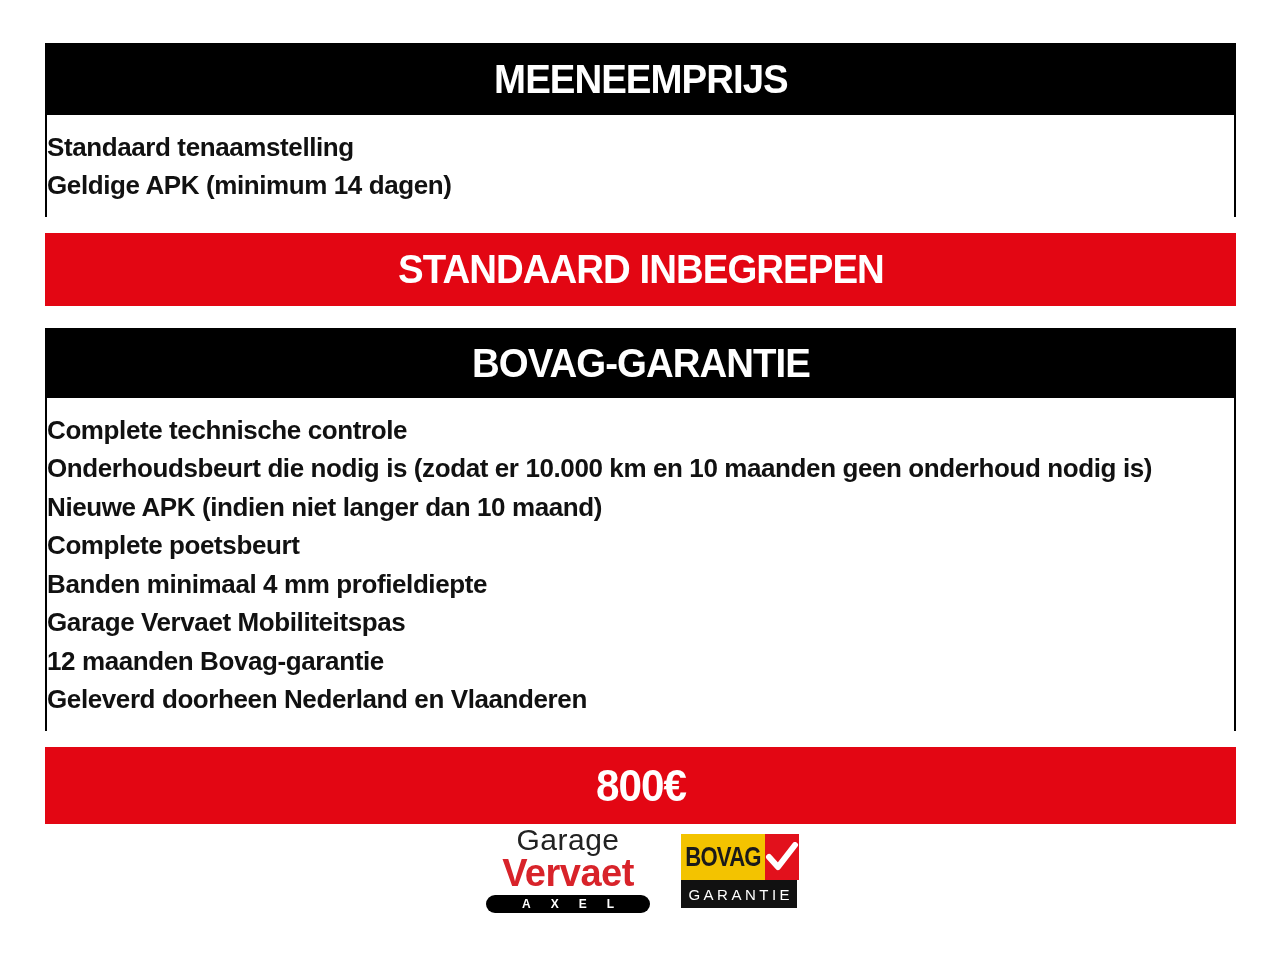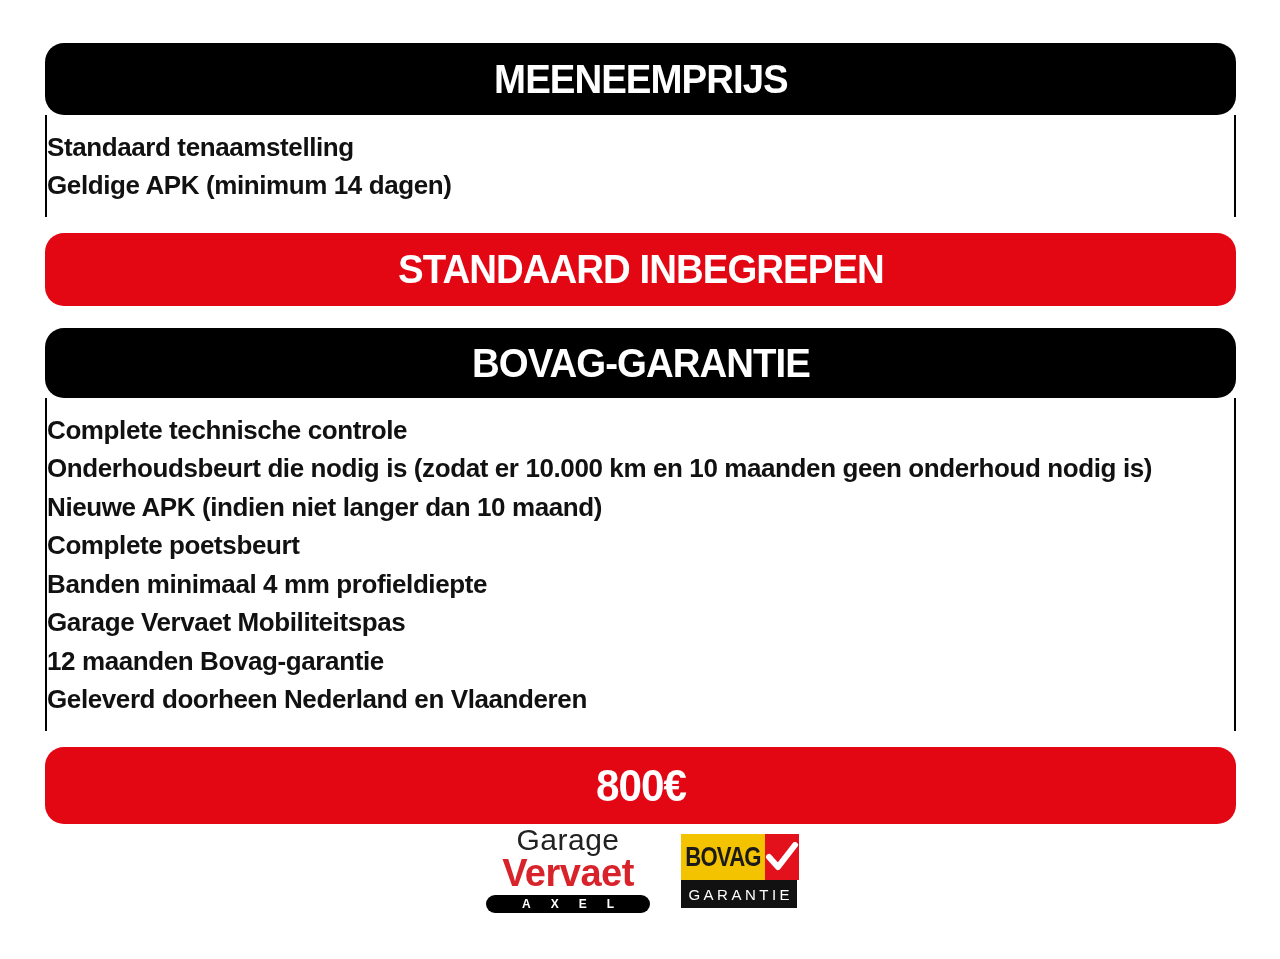--- a/index.html
+++ b/index.html
@@ -21,21 +21,20 @@
     position: absolute;
     left: 45px;
     top: 43px;
     width: 1191px;
   }
   .bar {
     display: flex;
     align-items: center;
     justify-content: center;
     box-sizing: border-box;
-    border-radius: 19px;
   }
   .bar-black {
     background: #000000;
     color: #ffffff;
   }
   .bar-red {
     background: #e30613;
     color: #ffffff;
     margin-top: 16px;
   }

